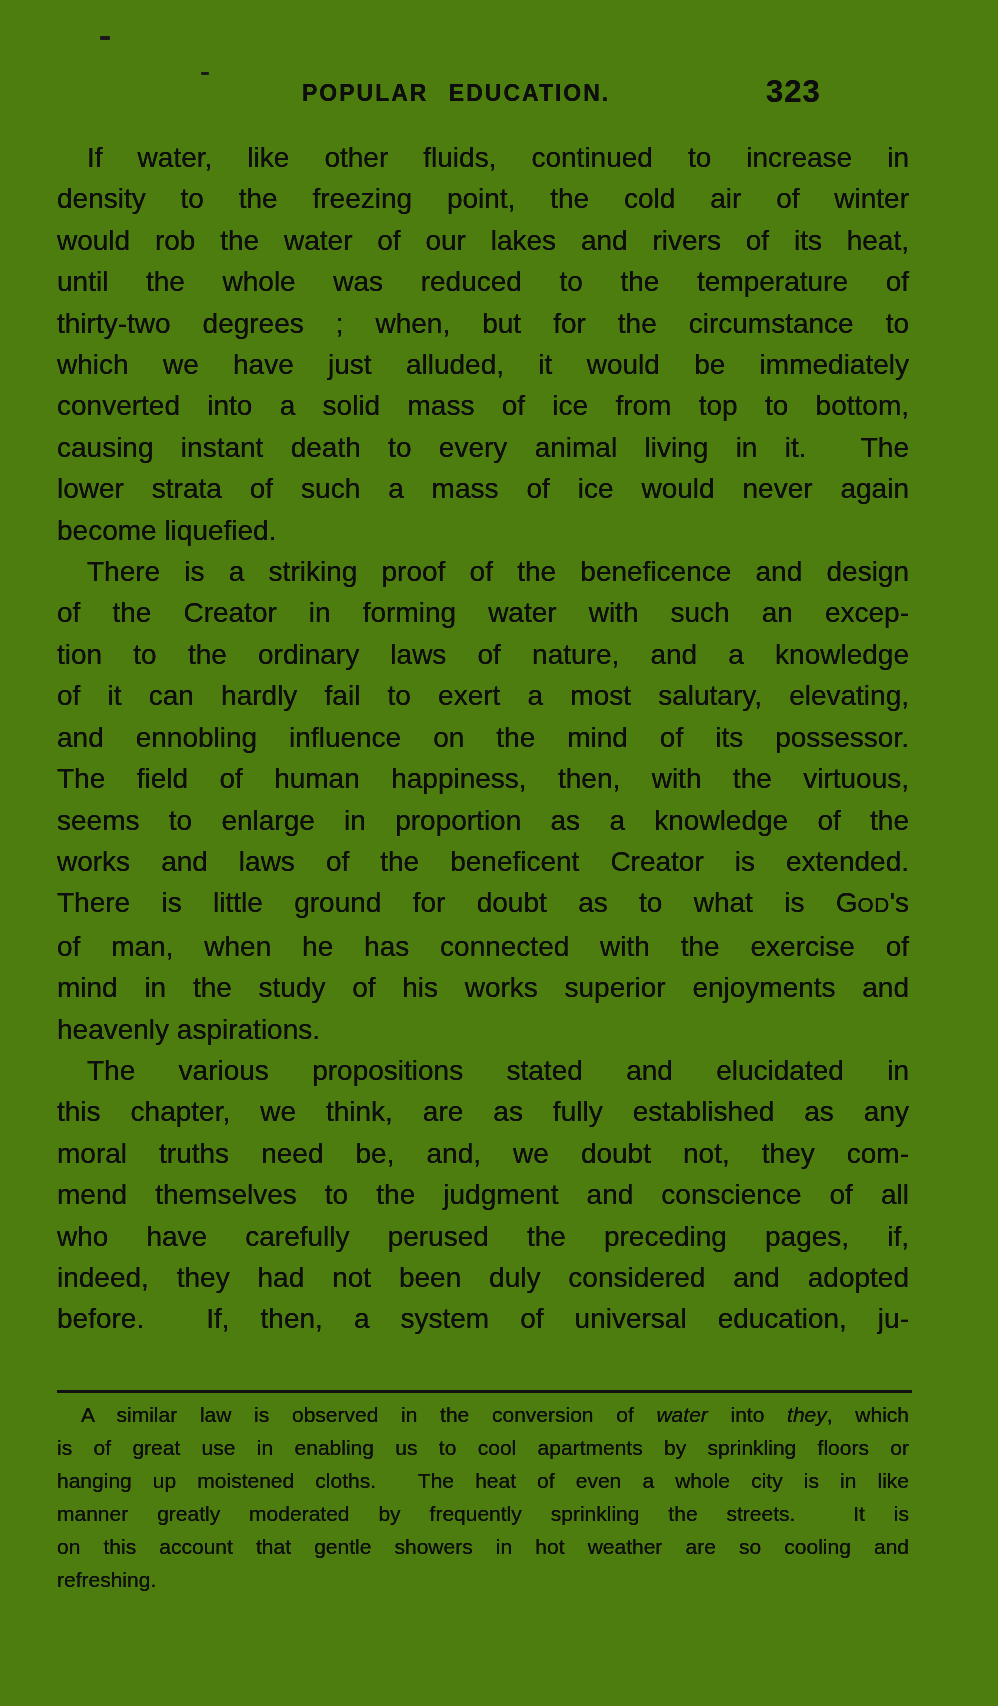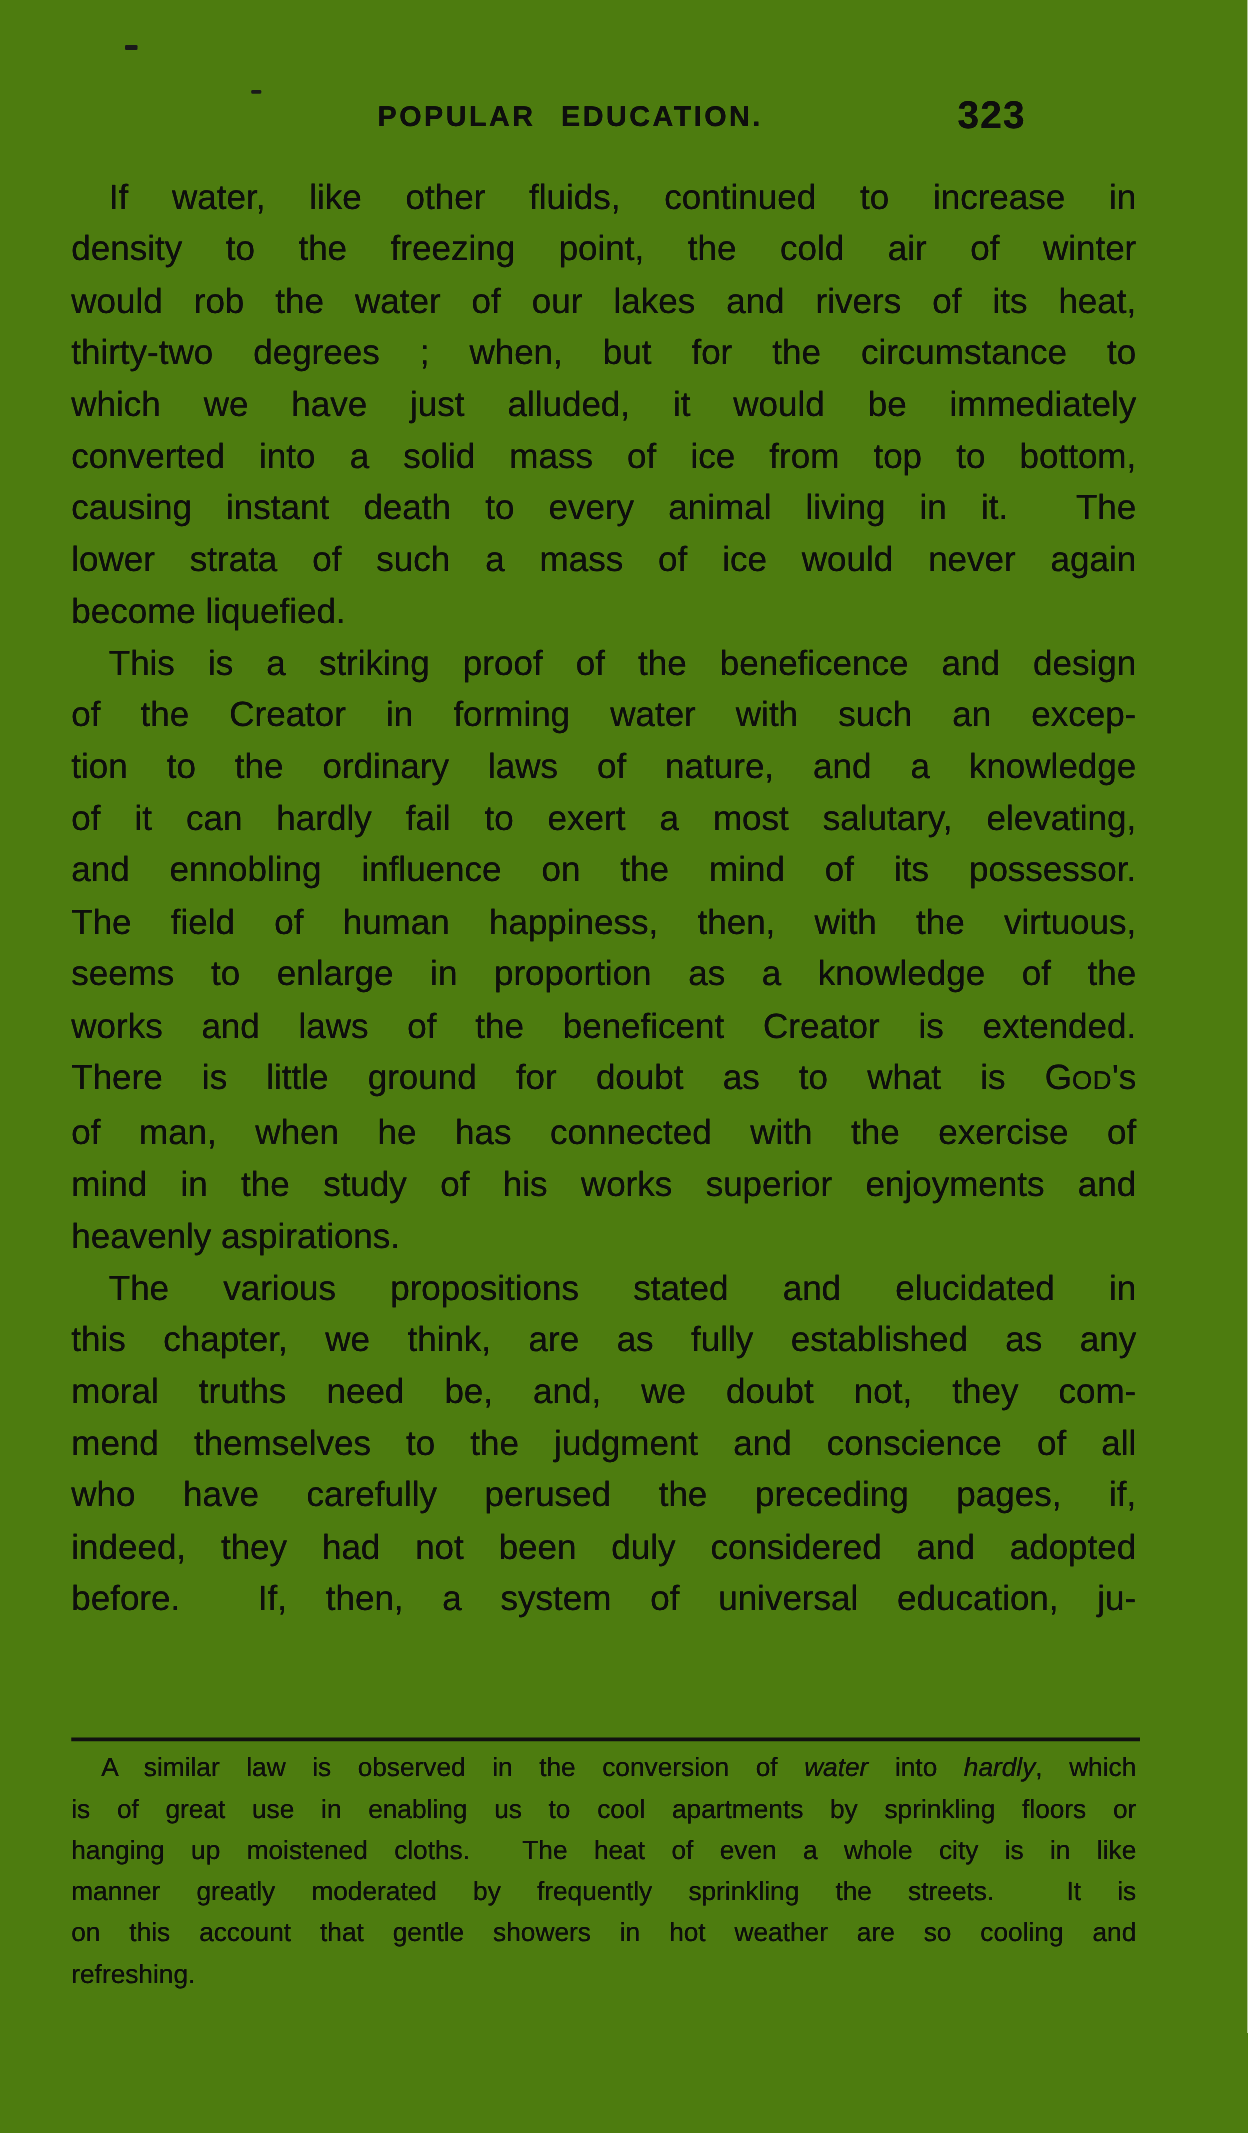--- a/index.html
+++ b/index.html
@@ -95,29 +95,30 @@
 
   <div class="running-title">POPULAR EDUCATION.</div>
 
   <div class="page-number">323</div>
 
   <div class="body-text">
       <div>
         <div class="line indent"><span>If water, like other fluids, continued to increase in</span></div>
         <div class="line"><span>density to the freezing point, the cold air of winter</span></div>
         <div class="line"><span>would rob the water of our lakes and rivers of its heat,</span></div>
+        <div class="line"><span>until the whole was reduced to the temperature of</span></div>
         <div class="line"><span>thirty-two degrees ; when, but for the circumstance to</span></div>
         <div class="line"><span>which we have just alluded, it would be immediately</span></div>
         <div class="line"><span>converted into a solid mass of ice from top to bottom,</span></div>
         <div class="line"><span>causing instant death to every animal living in it.&nbsp; The</span></div>
         <div class="line"><span>lower strata of such a mass of ice would never again</span></div>
         <div class="line endline"><span>become liquefied.</span></div>
       </div>
       <div>
-        <div class="line indent"><span>This is a striking proof of the beneficence and design</span></div>
+        <div class="line indent"><span>There is a striking proof of the beneficence and design</span></div>
         <div class="line"><span>of the Creator in forming water with such an excep-</span></div>
         <div class="line"><span>tion to the ordinary laws of nature, and a knowledge</span></div>
         <div class="line"><span>of it can hardly fail to exert a most salutary, elevating,</span></div>
         <div class="line"><span>and ennobling influence on the mind of its possessor.</span></div>
         <div class="line"><span>The field of human happiness, then, with the virtuous,</span></div>
         <div class="line"><span>seems to enlarge in proportion as a knowledge of the</span></div>
         <div class="line"><span>works and laws of the beneficent Creator is extended.</span></div>
         <div class="line"><span>There is little ground for doubt as to what is G</span><span class="sc">OD</span><span>'s</span></div>
         <div class="line"><span>of man, when he has connected with the exercise of</span></div>
         <div class="line"><span>mind in the study of his works superior enjoyments and</span></div>
@@ -131,21 +132,21 @@
         <div class="line"><span>who have carefully perused the preceding pages, if,</span></div>
         <div class="line"><span>indeed, they had not been duly considered and adopted</span></div>
         <div class="line"><span>before.&nbsp; If, then, a system of universal education, ju-</span></div>
       </div>
     </div>
 
   <div class="footnote-rule"></div>
 
   <div class="footnote-text">
       <div>
-        <div class="line indent"><span>A similar law is observed in the conversion of </span><span class="it">water</span><span> into </span><span class="it">hardly</span><span>, which</span></div>
+        <div class="line indent"><span>A similar law is observed in the conversion of </span><span class="it">water</span><span> into </span><span class="it">they</span><span>, which</span></div>
         <div class="line"><span>is of great use in enabling us to cool apartments by sprinkling floors or</span></div>
         <div class="line"><span>hanging up moistened cloths.&nbsp; The heat of even a whole city is in like</span></div>
         <div class="line"><span>manner greatly moderated by frequently sprinkling the streets.&nbsp; It is</span></div>
         <div class="line"><span>on this account that gentle showers in hot weather are so cooling and</span></div>
         <div class="line endline"><span>refreshing.</span></div>
       </div>
     </div>
 
 </div>
 

